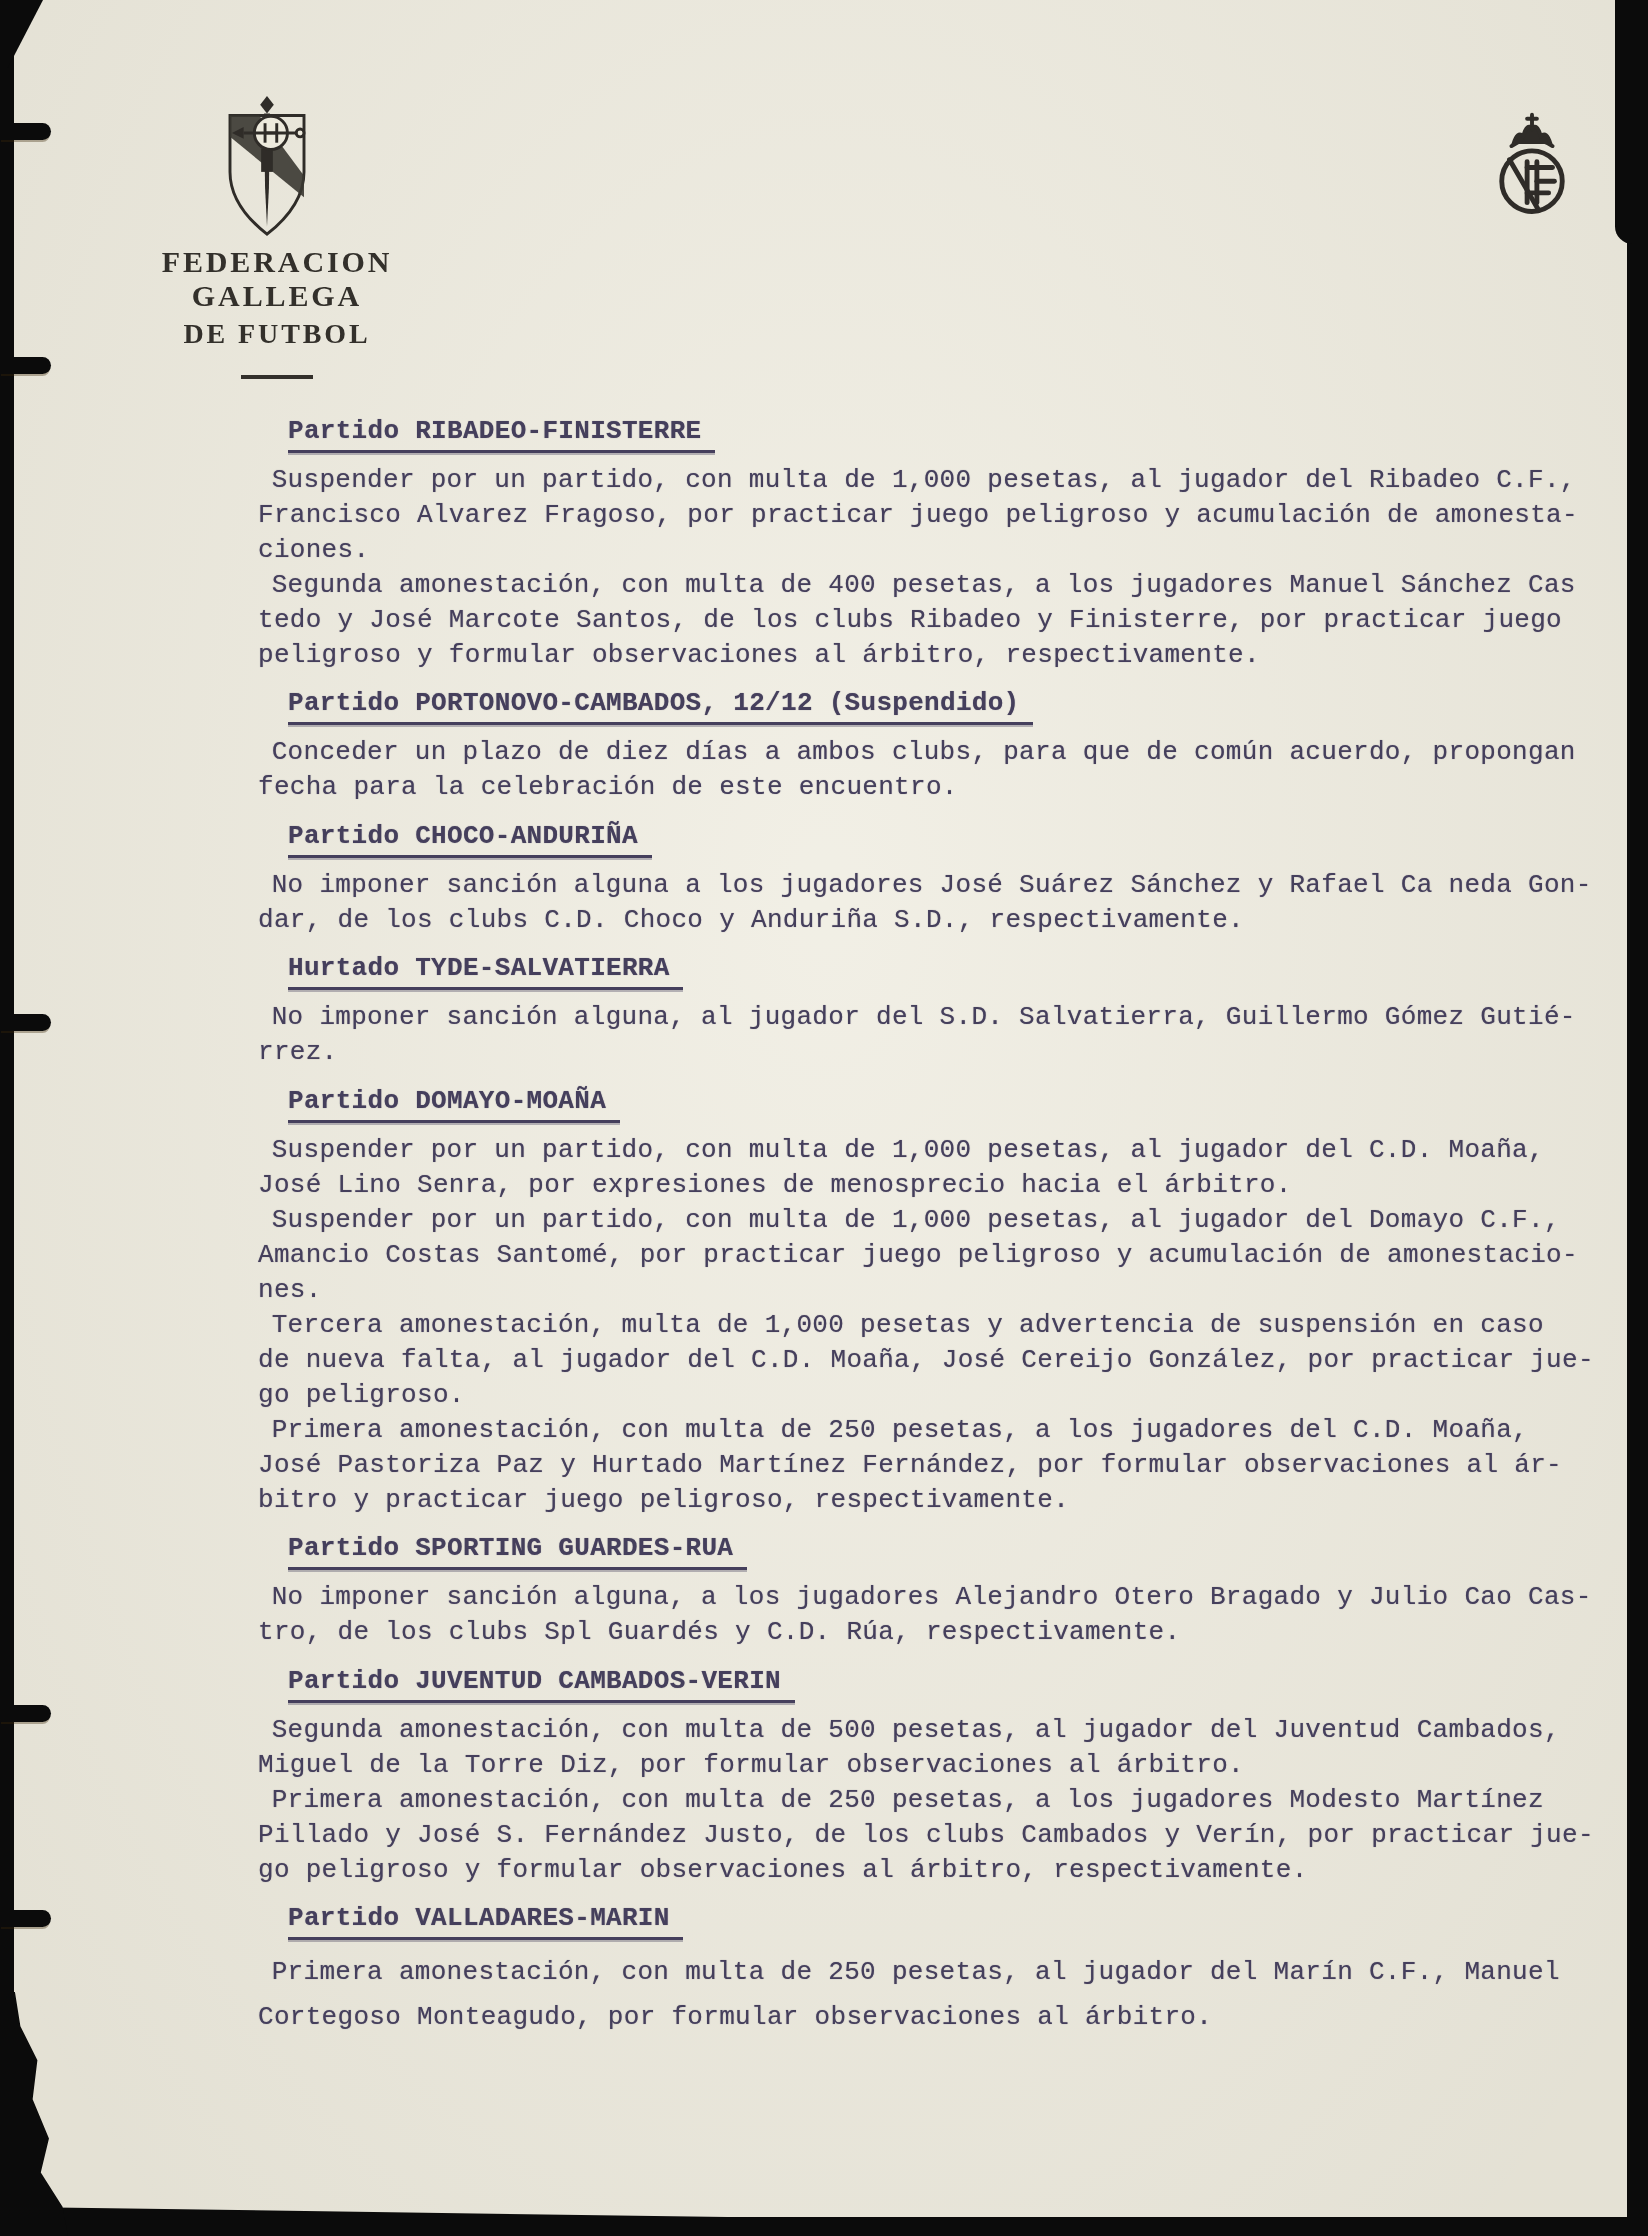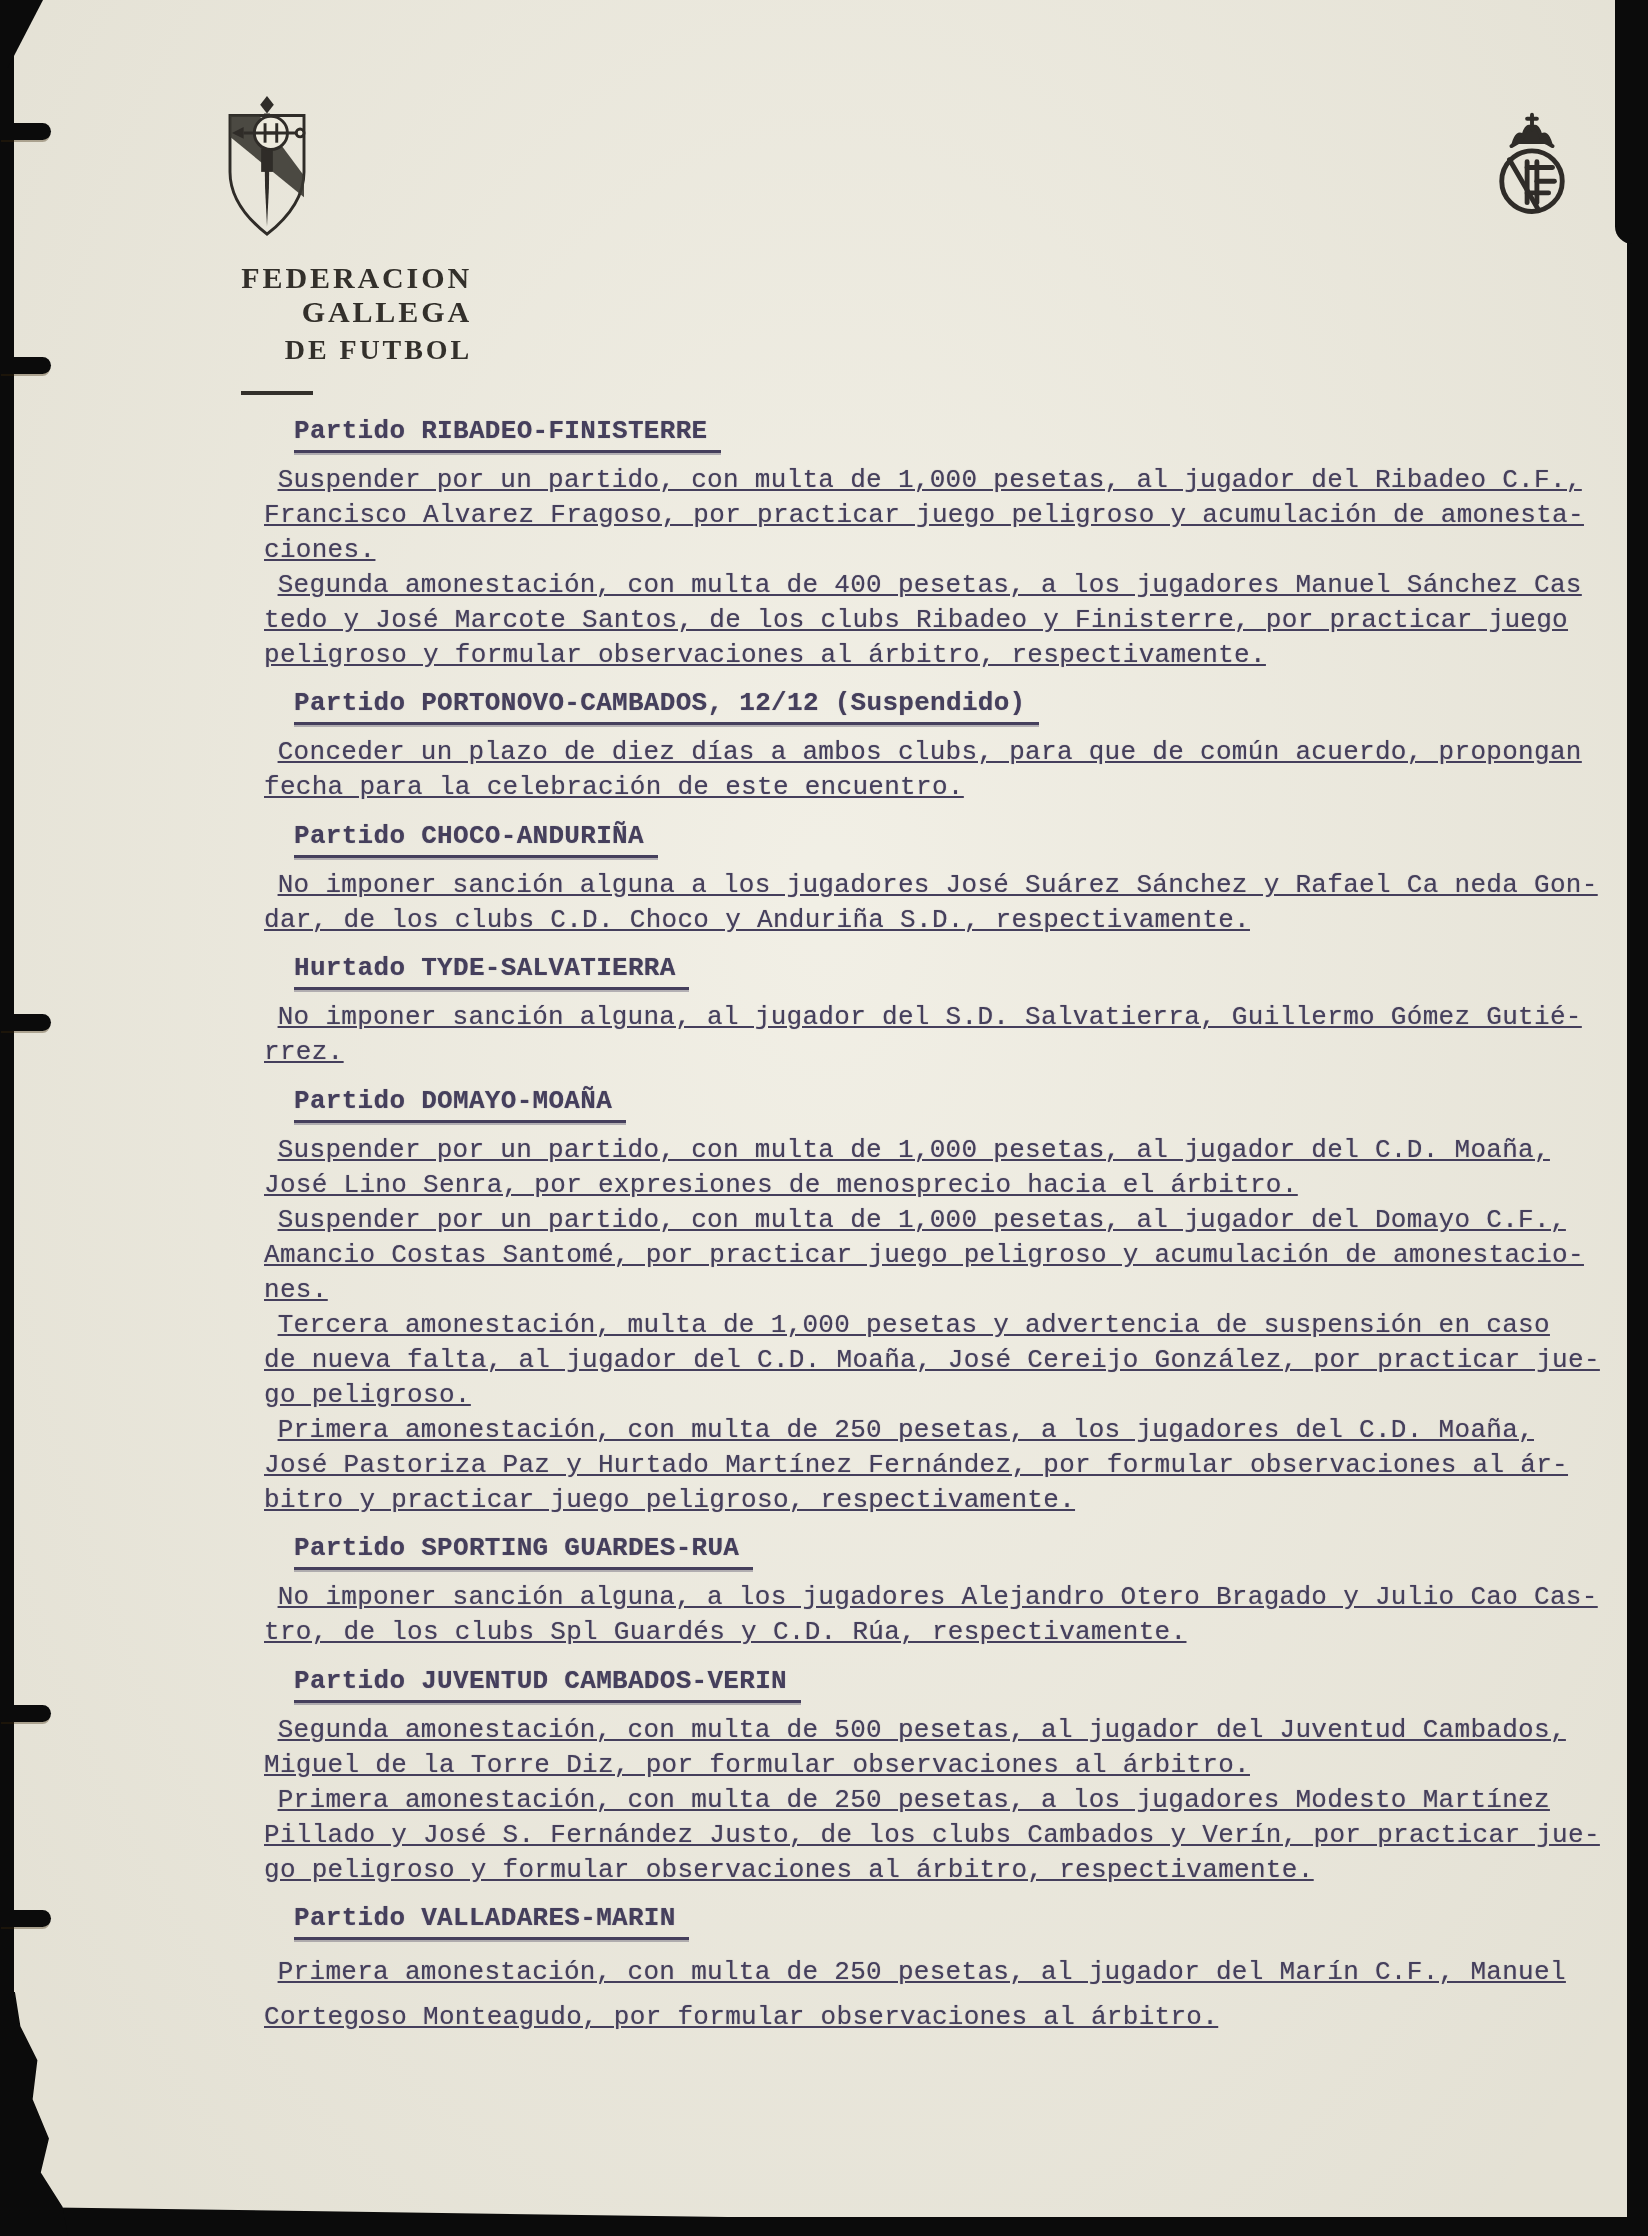--- a/index.html
+++ b/index.html
@@ -25,33 +25,32 @@
   .scan-bottom-slant{position:absolute;left:0;bottom:13.7px;width:878px;height:15.6px;background:var(--scan-edge);
     clip-path:polygon(0 0,100% 80%,100% 100%,0 100%);}
   .corner-wedge{position:absolute;left:0;top:0;width:43px;height:68px;background:var(--scan-edge);
     clip-path:polygon(0 0,100% 0,18% 100%,0 100%);}
   .hook{position:absolute;left:0;width:51px;height:16.6px;background:var(--scan-edge);
     border-radius:0 8.8px 8.8px 0;box-shadow:0 2.9px 0 -1px rgba(60,40,10,.35);}
   .bottom-blob{position:absolute;left:0;bottom:0;width:68px;height:244px;background:var(--scan-edge);
     clip-path:polygon(0 0,22% 0,30% 14%,55% 28%,48% 44%,72% 60%,60% 74%,92% 88%,100% 100%,0 100%);}
   
   .shield{position:absolute;left:220px;top:94px;}
-  .org{position:absolute;left:82px;top:261px;width:390px;text-align:right;
+  .org{position:absolute;left:82px;top:245px;width:390px;text-align:center;
     font-family:"Liberation Serif","DejaVu Serif",serif;color:var(--header-ink);}
   .org-line1{font-size:30px;font-weight:bold;letter-spacing:2.9px;}
   .org-line2{font-size:28px;font-weight:bold;letter-spacing:2.9px;margin-top:5px;}
   .org-rule{width:72px;height:3.9px;background:var(--header-ink);margin:25px auto 0 auto;}
   .crest{position:absolute;left:1490px;top:107px;}
   
   .doc-body{
-    position:absolute;left:264px;top:414px;width:1361px;
+    position:absolute;left:258px;top:414px;width:1361px;
     color:var(--ink);
     font-size:26px;line-height:35px;letter-spacing:0.3px;
     text-shadow:0 0 1px rgba(69,63,92,.55);
-    text-decoration:underline;
   }
   section{margin:0 0 13.7px 0;}
   .ht{
     display:inline-block;
     margin:0 0 9.8px 30px;
     font-size:26px;font-weight:bold;
     border-bottom:3.9px solid currentColor;
     box-shadow:0 2px 0 rgba(69,63,92,.35);
     padding:0 13.7px 1px 0;
   }

